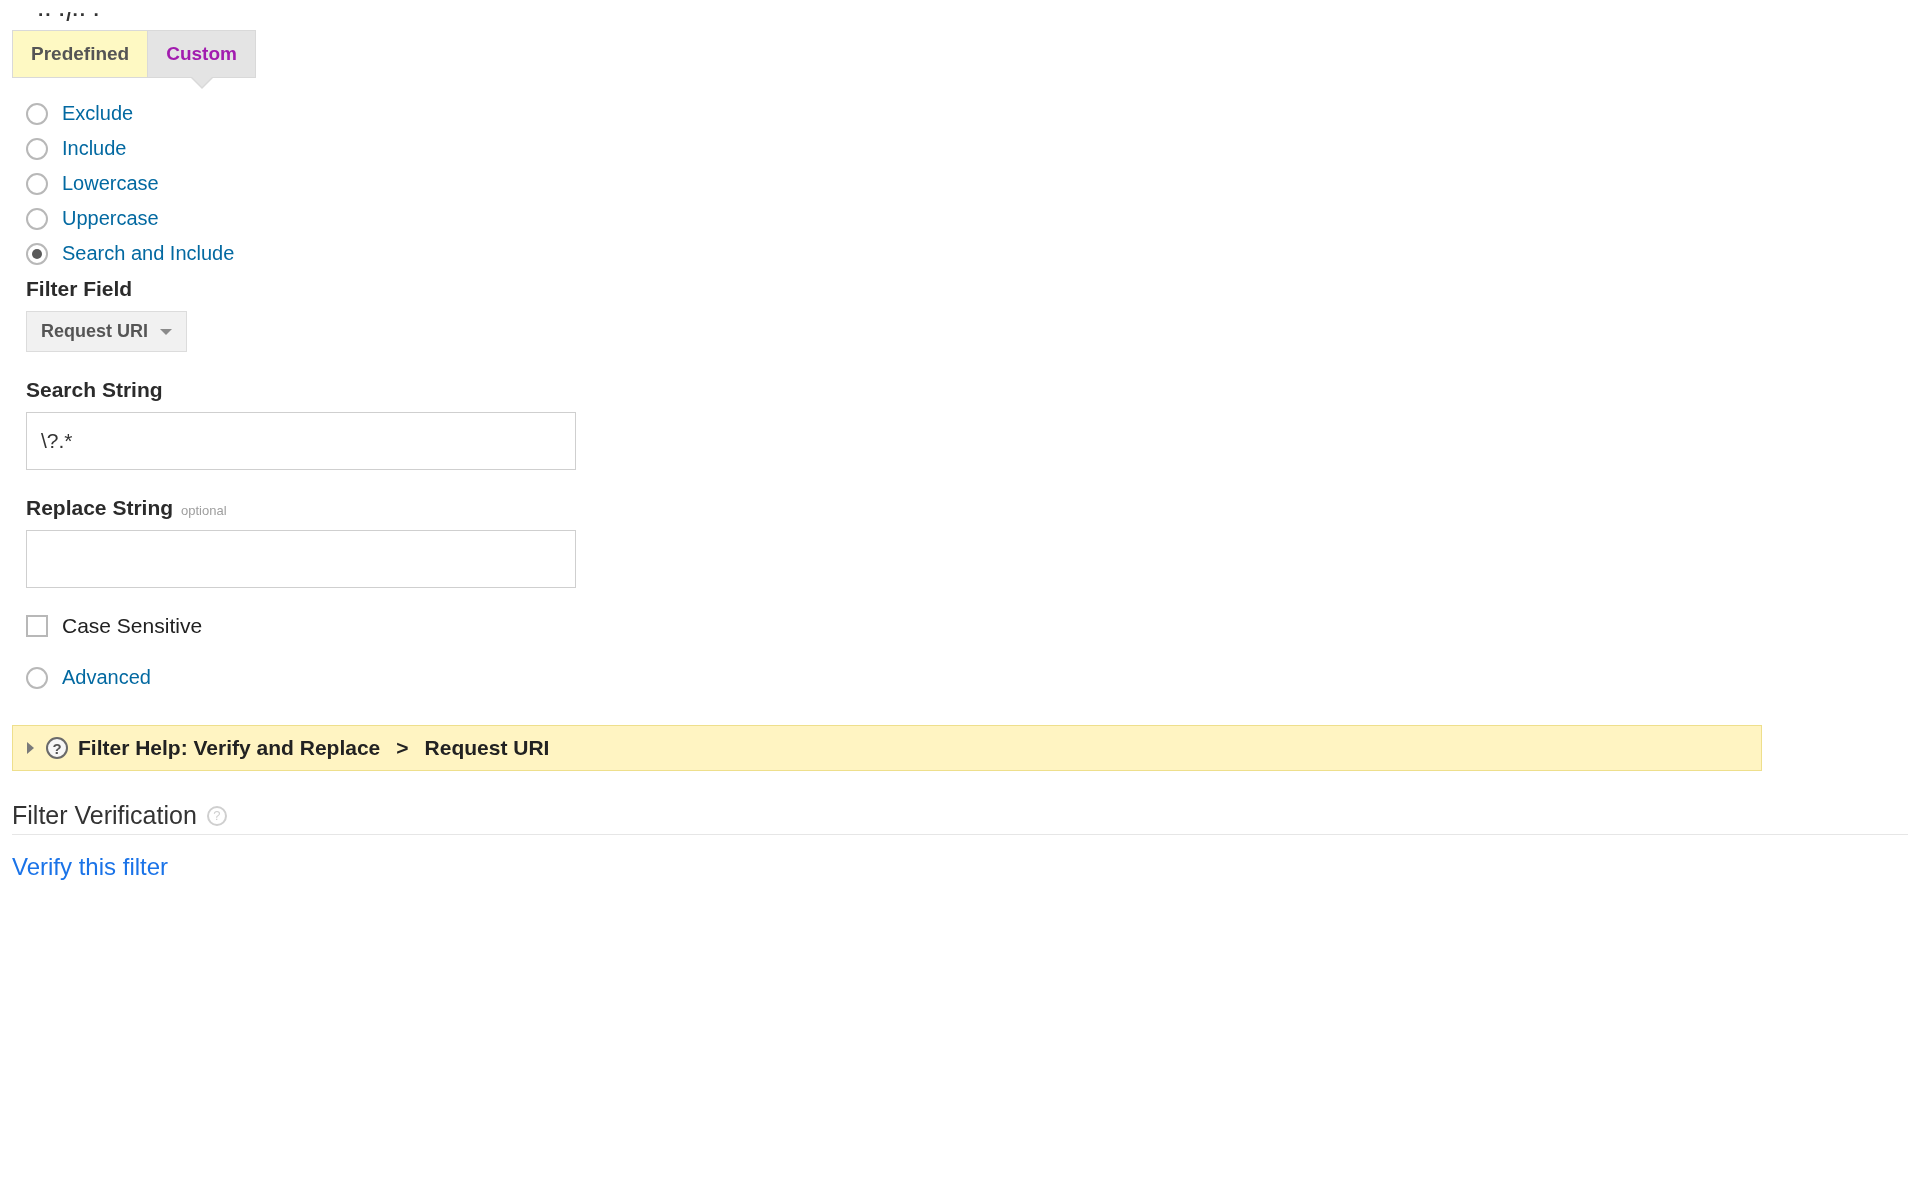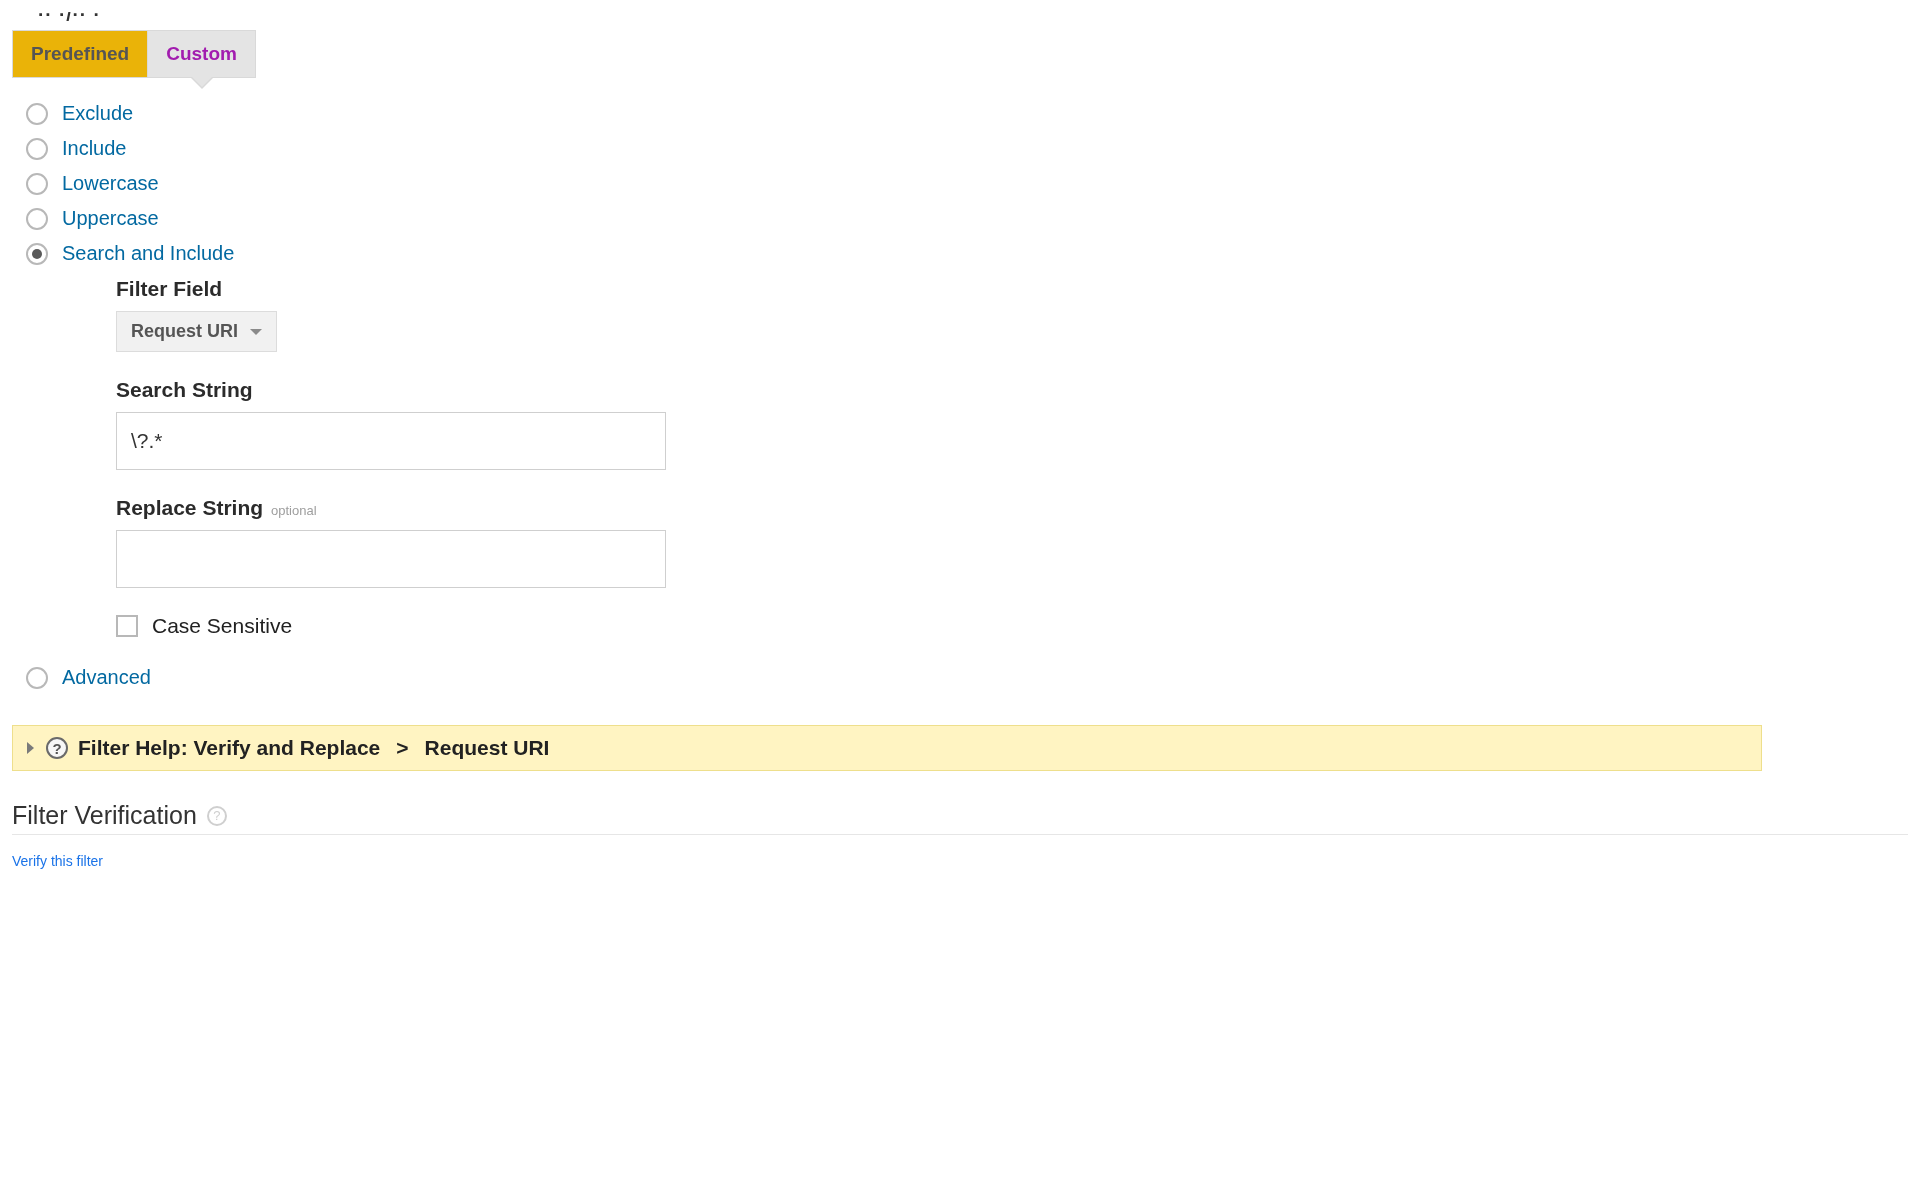--- a/index.html
+++ b/index.html
@@ -28,21 +28,21 @@
       font-weight: 700;
     }
 
     
     .tabs {
       display: flex;
       margin-bottom: 24px;
     }
     .tab {
       padding: 12px 18px;
-      background: #eab308;
+      background: #fef9c3;
       border: 1px solid #d9d9d9;
       font-size: 19px;
       font-weight: 700;
       color: #555;
       cursor: pointer;
       position: relative;
     }
     .tab:first-child { border-right: none; }
     .tab.active {
       background: #e4e4e4;
@@ -97,21 +97,20 @@
       background: #5a5a5a;
       border-radius: 50%;
     }
     .radio-label {
       font-size: 20px;
       color: #0369a1;
     }
 
     
     .nested {
-      margin-left: 90px;
       margin-top: 2px;
     }
     .field-block { margin-bottom: 26px; }
     .field-label {
       font-weight: 700;
       font-size: 21px;
       color: #2b2b2b;
       margin-bottom: 10px;
       display: flex;
       align-items: baseline;
@@ -222,21 +221,21 @@
     }
     .verif-divider {
       border: none;
       border-top: 1px solid #e6e6e6;
       margin: 2px 0 18px 0;
     }
     .verif-row {
       display: flex;
       align-items: baseline;
       gap: 28px;
-      font-size: 14px;
+      font-size: 24px;
     }
     .verif-link { color: #1a73e8; cursor: pointer; }
     .verif-text { color: #333; }
   </style>
 </head>
 <body>
 
 <div class="partial-header"></div>
 
 <div class="tabs">

